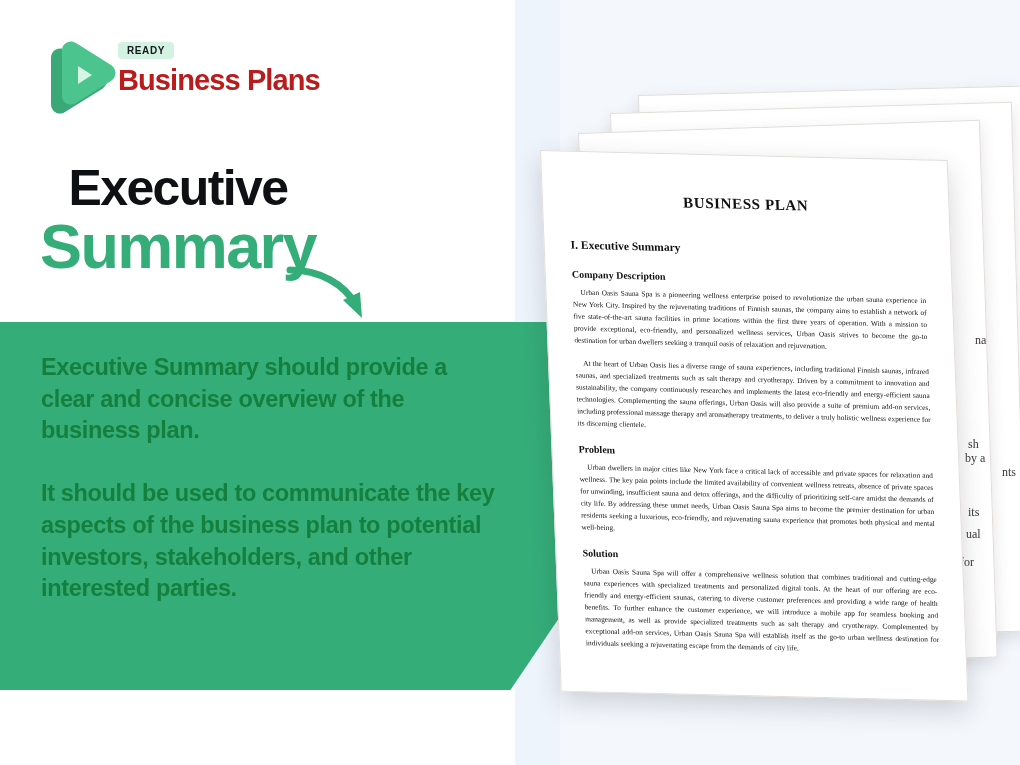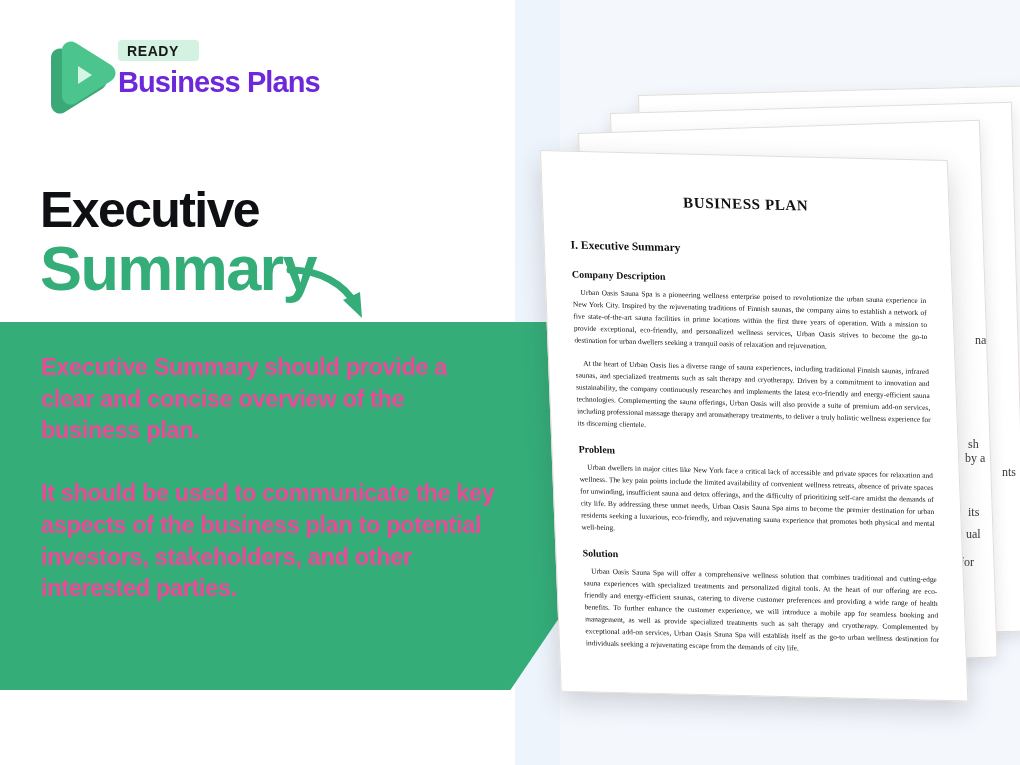--- a/index.html
+++ b/index.html
@@ -64,42 +64,43 @@
   }
   .logo-text {
     position: absolute;
     left: 78px;
     top: 4px;
   }
   .ready-badge {
     display: inline-block;
     background: #d4f2e1;
     color: #17181c;
-    font-size: 14px;
+    font-size: 10px;
     font-weight: bold;
     letter-spacing: 0.6px;
-    padding: 4px 20px 3px 9px;
+    padding: 4px 9px 3px 9px;
     border-radius: 4px;
     line-height: 1;
   }
   .brand-name {
     margin-top: 6px;
     font-size: 29px;
     font-weight: bold;
-    color: #6d28d9;
+    color: #b91c1c;
     letter-spacing: -0.9px;
     line-height: 1.05;
   }
 
   
   .headline {
     position: absolute;
     left: 40px;
-    top: 184px;
+    top: 162px;
     line-height: 1.04;
+    text-align: center;
   }
   .headline .l1 {
     display: block;
     font-size: 50px;
     font-weight: bold;
     color: #0f1013;
     letter-spacing: -1.6px;
   }
   .headline .l2 {
     display: block;
@@ -115,21 +116,21 @@
     width: 96px;
     height: 62px;
   }
 
   
   .panel-copy {
     position: absolute;
     left: 41px;
     top: 352px;
     width: 460px;
-    color: #ec4899;
+    color: #15803d;
   }
   .panel-copy p {
     margin: 0;
     font-size: 23.5px;
     font-weight: bold;
     line-height: 1.35;
     letter-spacing: -0.35px;
   }
   .panel-copy p.second {
     margin-top: 31px;

